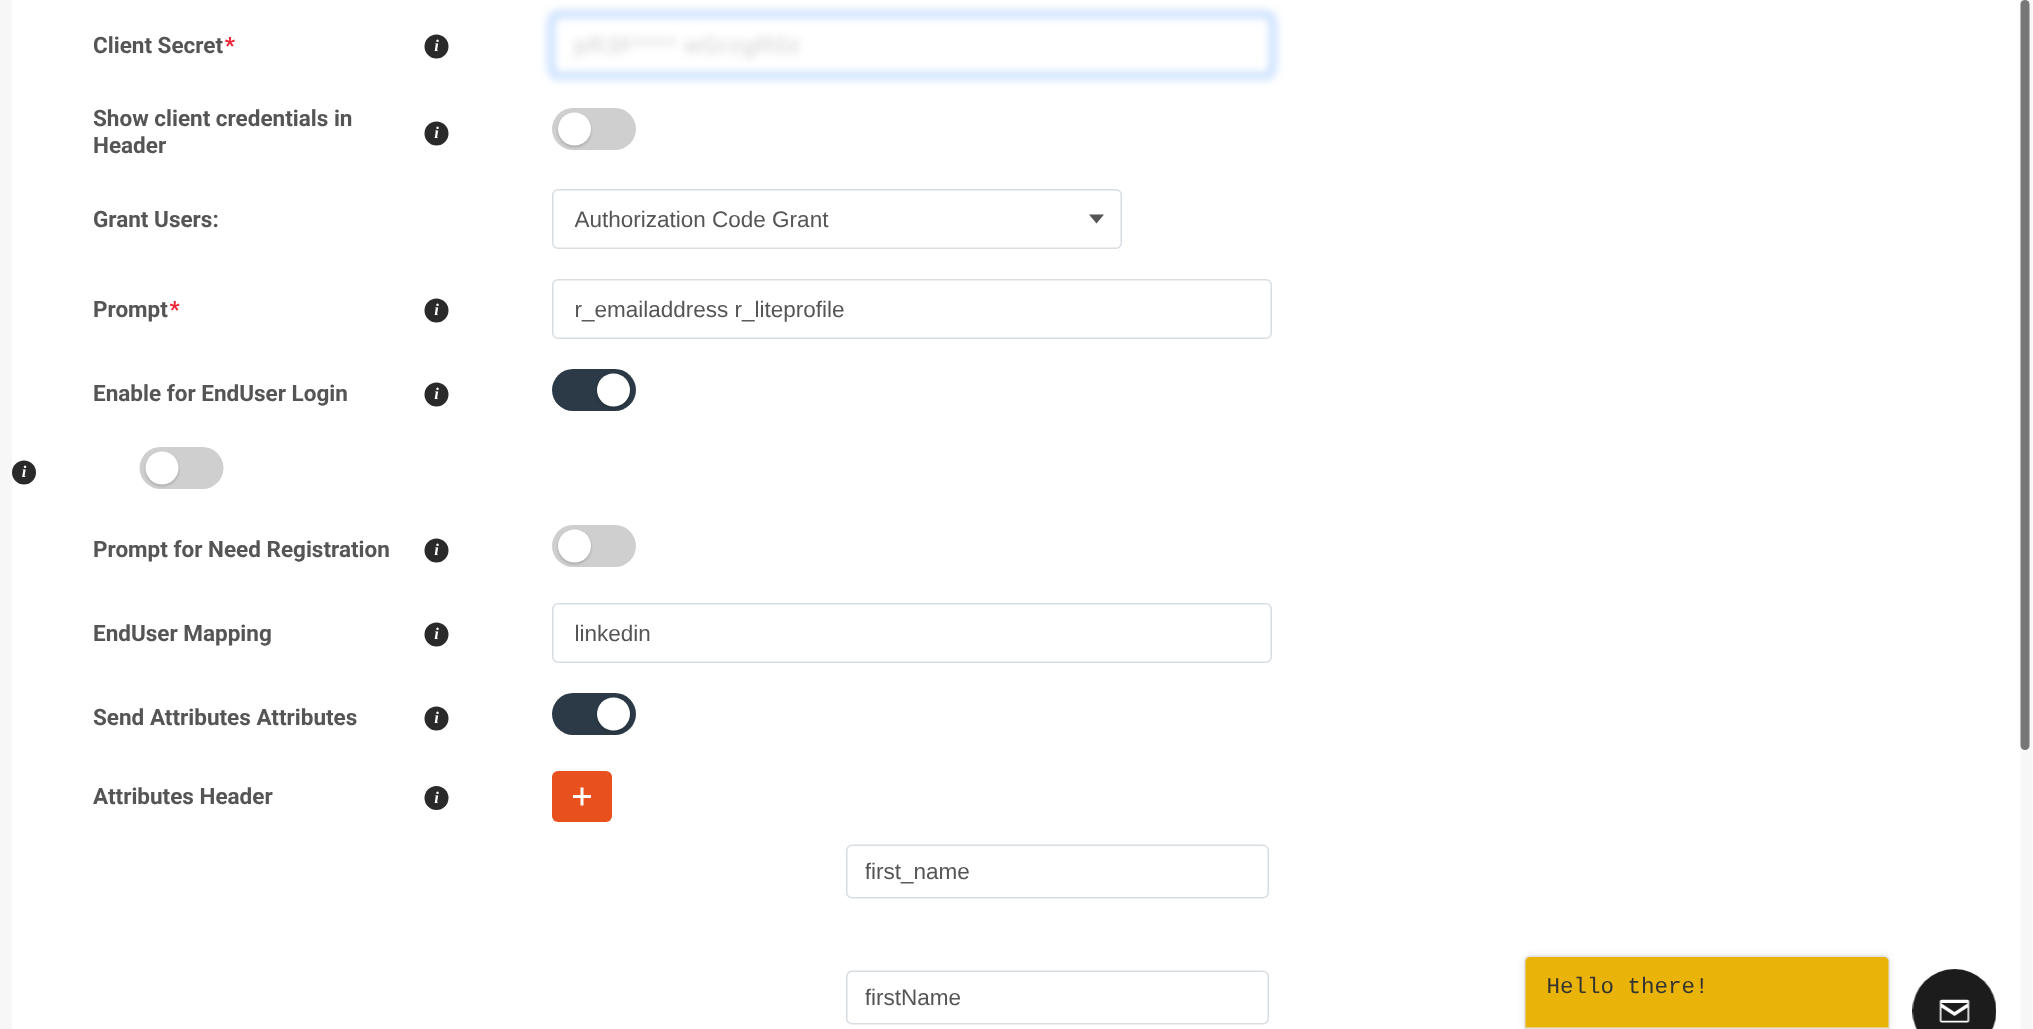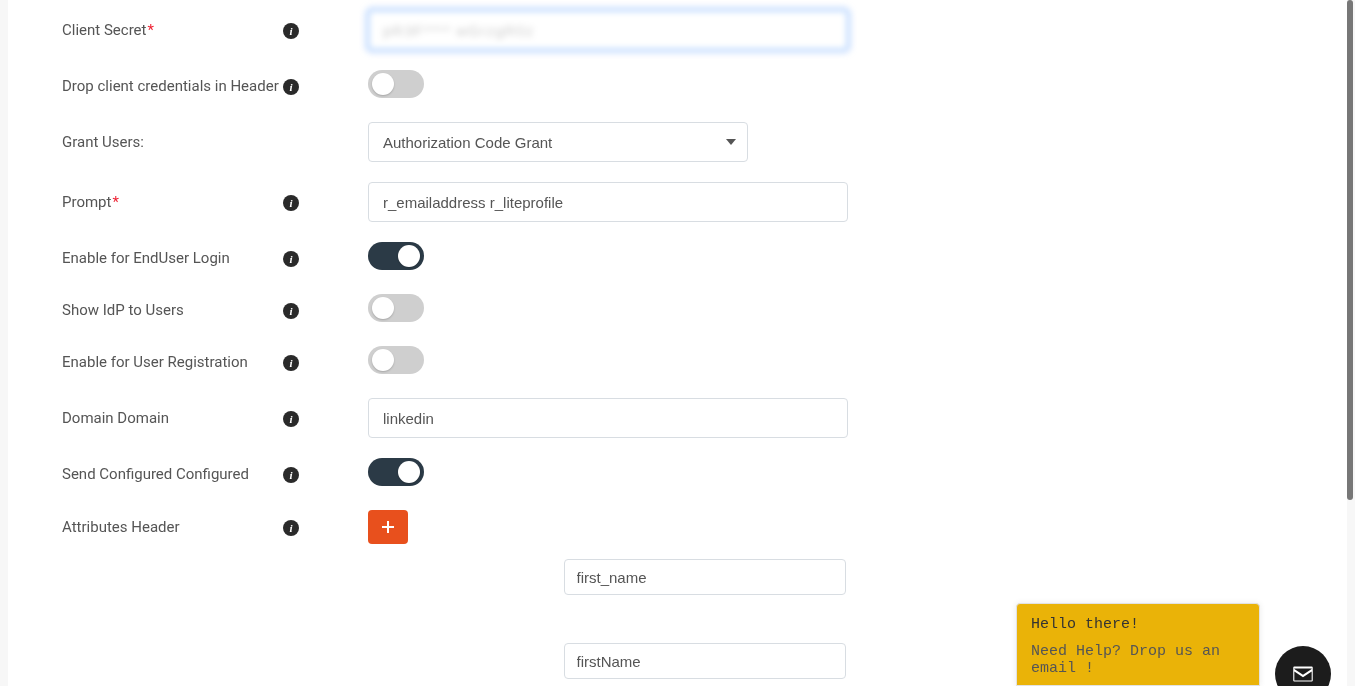--- a/index.html
+++ b/index.html
@@ -22,20 +22,21 @@
     align-items: center;
     padding: 10px 0;
     min-height: 46px;
   }
   .label-col {
     width: 275px;
     padding-left: 54px;
     color: #555;
     display: flex;
     align-items: flex-start;
+    font-weight: bold;
   }
   .req { color: #e23; margin-left: 1px; }
   .info-col {
     width: 85px;
     display: flex;
     align-items: flex-start;
     justify-content: flex-start;
     padding-top: 2px;
   }
   .info-icon {
@@ -191,21 +192,21 @@
       </div>
     <div class="info-col">
         <span class="info-icon">i</span>
       </div>
     <div class="ctrl-col">
       <input class="text-input highlight blurred" value="pR3F**** wGrzgR0z" style="">
     </div>
   </div>
 
   <div class="form-row">
-    <div class="label-col">Drop client credentials in Header</div>
+    <div class="label-col">Show client credentials in Header</div>
     <div class="info-col">
         <span class="info-icon">i</span>
       </div>
     <div class="ctrl-col">
       <div class="toggle off"><div class="knob"></div></div>
     </div>
   </div>
 
   <div class="form-row">
     <div class="label-col">Grant Users:</div>
@@ -236,51 +237,50 @@
     <div class="label-col">Enable for EndUser Login</div>
     <div class="info-col">
         <span class="info-icon">i</span>
       </div>
     <div class="ctrl-col">
       <div class="toggle on"><div class="knob"></div></div>
     </div>
   </div>
 
   <div class="form-row">
-    <div class="label-col">Show IdP to Users</div>
     <div class="info-col">
         <span class="info-icon">i</span>
       </div>
     <div class="ctrl-col">
       <div class="toggle off"><div class="knob"></div></div>
     </div>
   </div>
 
   <div class="form-row">
-    <div class="label-col">Enable for User Registration</div>
+    <div class="label-col">Prompt for Need Registration</div>
     <div class="info-col">
         <span class="info-icon">i</span>
       </div>
     <div class="ctrl-col">
       <div class="toggle off"><div class="knob"></div></div>
     </div>
   </div>
 
   <div class="form-row">
-    <div class="label-col">Domain Domain</div>
+    <div class="label-col">EndUser Mapping</div>
     <div class="info-col">
         <span class="info-icon">i</span>
       </div>
     <div class="ctrl-col">
       <input class="text-input" value="linkedin" style="">
     </div>
   </div>
 
   <div class="form-row">
-    <div class="label-col">Send Configured Configured</div>
+    <div class="label-col">Send Attributes Attributes</div>
     <div class="info-col">
         <span class="info-icon">i</span>
       </div>
     <div class="ctrl-col">
       <div class="toggle on"><div class="knob"></div></div>
     </div>
   </div>
 
   <div class="form-row">
     <div class="label-col">Attributes Header</div>
@@ -313,19 +313,18 @@
       <svg width="14" height="14" viewBox="0 0 14 14">
           <rect x="2" y="6" width="10" height="2" fill="#fff"></rect>
         </svg>
     </button>
   </div>
 
 </div>
 
 <div class="chat-widget">
   <div class="greet">Hello there!</div>
-  <div class="prompt">Need Help? Drop us an email !</div>
 </div>
 <div class="chat-fab">
   <svg width="26" height="26" viewBox="0 0 24 24">
       <path d="M4 5h16a1 1 0 0 1 1 1v12a1 1 0 0 1-1 1H4a1 1 0 0 1-1-1V6a1 1 0 0 1 1-1zm0 2v.4l8 5.2 8-5.2V7H4zm0 2.8V18h16V9.8l-8 5.2-8-5.2z"></path>
     </svg>
 </div>
 
 </body></html>

